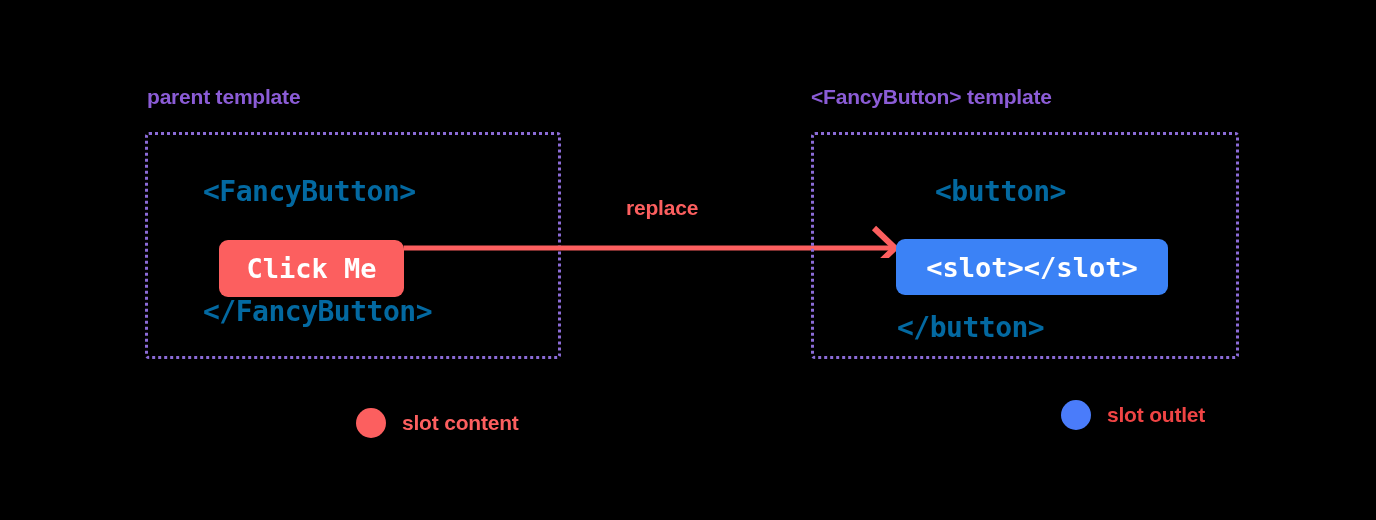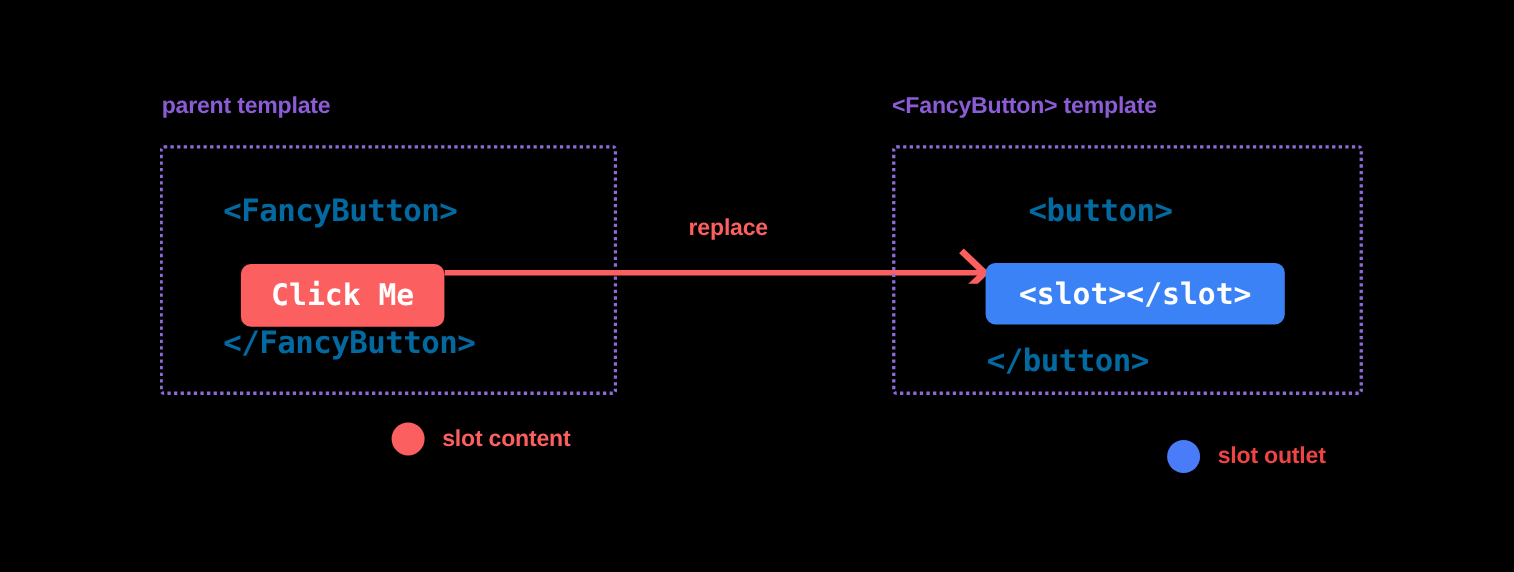--- a/index.html
+++ b/index.html
@@ -108,21 +108,21 @@
   }
 
   
   .legend-item {
     position: absolute;
     display: flex;
     align-items: center;
     gap: 16px;
     white-space: nowrap;
   }
-  #legend-slot-content { left: 356px; top: 384px; justify-content: center; }
+  #legend-slot-content { left: 356px; top: 408px; justify-content: center; }
   #legend-slot-outlet  { left: 1061px; top: 400px; }
   .legend-dot {
     width: 30px;
     height: 30px;
     border-radius: 50%;
     flex: 0 0 auto;
   }
   .legend-text {
     font-family: "Liberation Sans", sans-serif;
     font-weight: bold;

